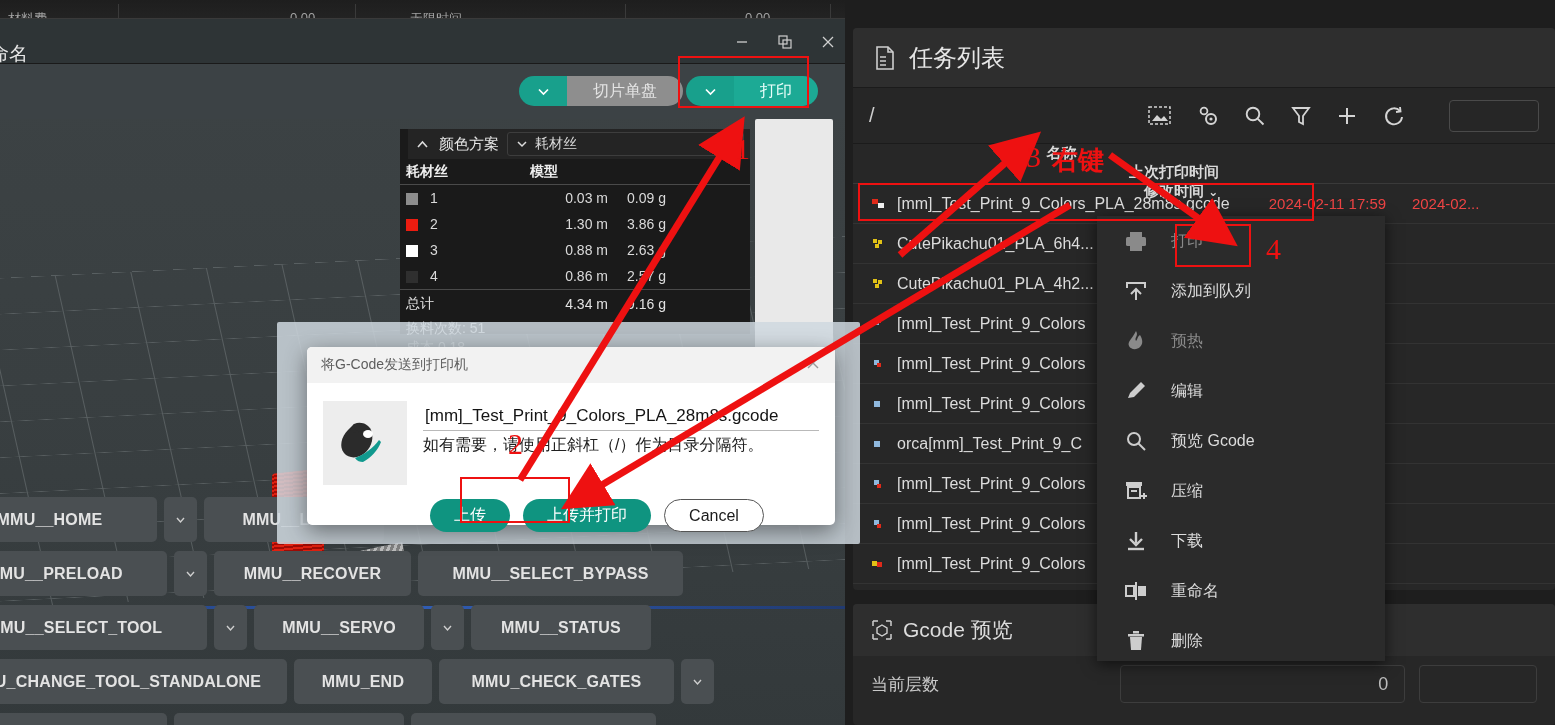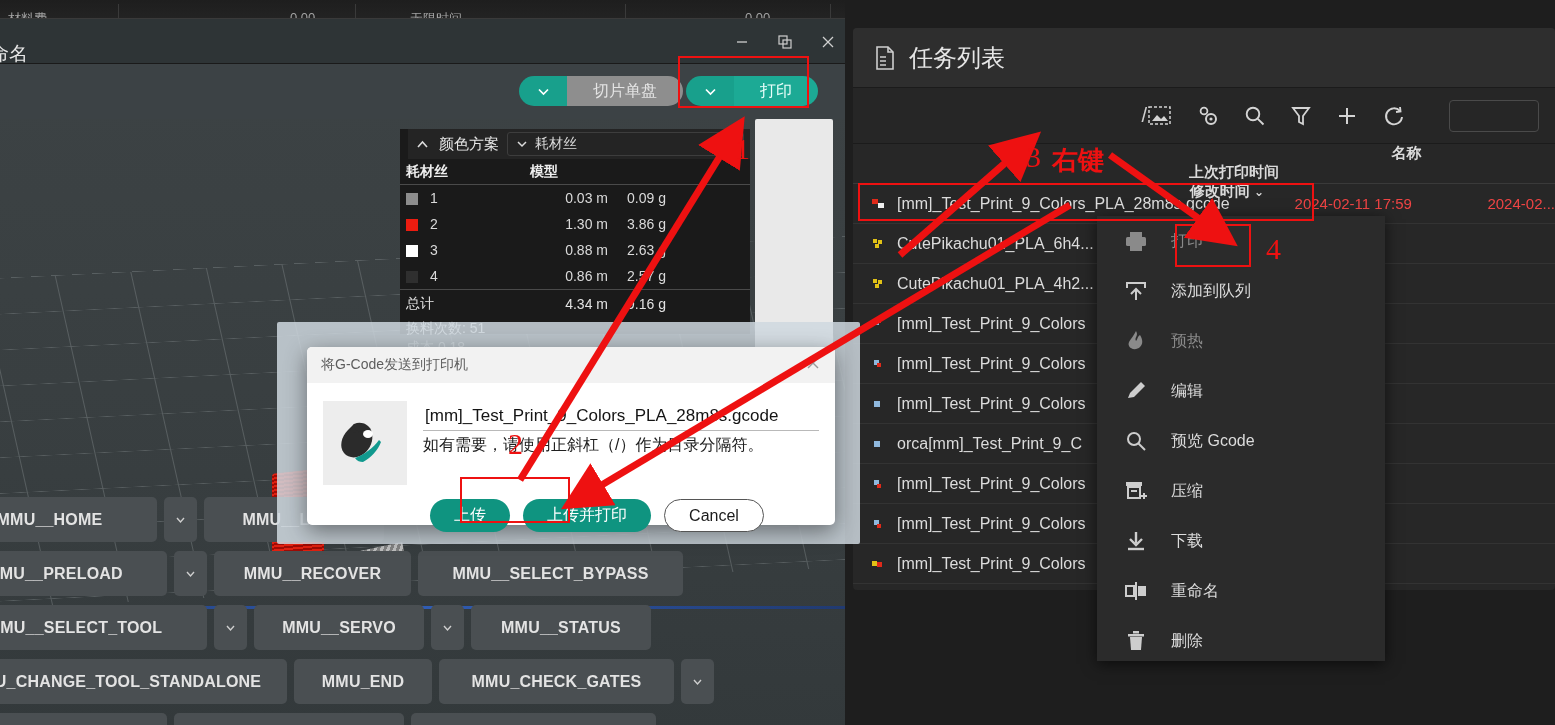--- a/index.html
+++ b/index.html
@@ -113,21 +113,21 @@
   .dlg-foot{display:flex;gap:13px;justify-content:center;margin-top:14px;
     padding-left:52px;}
   .btn-pill{height:33px;border-radius:17px;display:flex;align-items:center;
     justify-content:center;font-size:16px;padding:0 24px;}
   .btn-teal{background:#0f9480;color:#fff;}
   .btn-ghost{border:1px solid #555;color:#1a1a1a;background:#fff;}
 
   
   .rpanel{position:absolute;left:845px;top:0;width:710px;height:725px;background:#1e1e1e;}
   .rp-card{position:absolute;left:8px;top:28px;width:702px;height:562px;
-    background:#272727;border-radius:4px;overflow:hidden;text-align:right;}
+    background:#272727;border-radius:4px;overflow:hidden;}
   .rp-head{height:60px;display:flex;align-items:center;gap:12px;padding:0 20px;
     background:#2e2e2e;border-bottom:1px solid #1b1b1b;}
   .rp-head-title{font-size:24px;color:#e6e6e6;}
   .rp-toolbar{height:56px;display:flex;align-items:center;padding:0 16px;
     background:#262626;border-bottom:1px solid #1b1b1b;}
   .rp-path{font-size:20px;color:#cfcfcf;flex:1;}
   .rp-tools{display:flex;align-items:center;gap:22px;}
   .rp-searchbox{width:90px;height:32px;border:1px solid #4a4a4a;border-radius:4px;
     margin-left:22px;}
   .rp-colhead{height:40px;display:flex;align-items:center;font-size:15px;
@@ -531,20 +531,34 @@
               </svg>
             </span>
             <span>[mm]_Test_Print_9_Colors</span>
           </div>
         <div class="fdate"></div>
         <div class="fdate"></div>
       </div>
 
     </div>
 
+    <div class="gcode-card">
+      <div class="gc-head">
+        <svg width="22" height="22" viewBox="0 0 22 22">
+          <path d="M2 2h5M2 2v5M20 2h-5M20 2v5M2 20h5M2 20v-5M20 20h-5M20 20v-5" stroke="#cfcfcf" stroke-width="1.5" fill="none"></path>
+          <path d="M11 6l5 3v5l-5 3-5-3V9z" fill="none" stroke="#cfcfcf" stroke-width="1.4"></path>
+        </svg>
+        <div class="gc-title">Gcode 预览</div>
+      </div>
+      <div class="gc-body">
+        <div class="gc-label">当前层数</div>
+        <div class="gc-input">0</div>
+        <div class="gc-input2"></div>
+      </div>
+    </div>
   </div>
 
   <div class="ctxmenu">
     <div class="ctx-item dim">
       <span class="ctx-ico">
         <svg width="24" height="22" viewBox="0 0 24 22">
             <rect x="6" y="2" width="12" height="5" fill="currentColor"></rect>
             <rect x="2" y="7" width="20" height="9" rx="1.5" fill="currentColor"></rect>
             <rect x="6" y="15" width="12" height="6" fill="currentColor"></rect>
           </svg>

